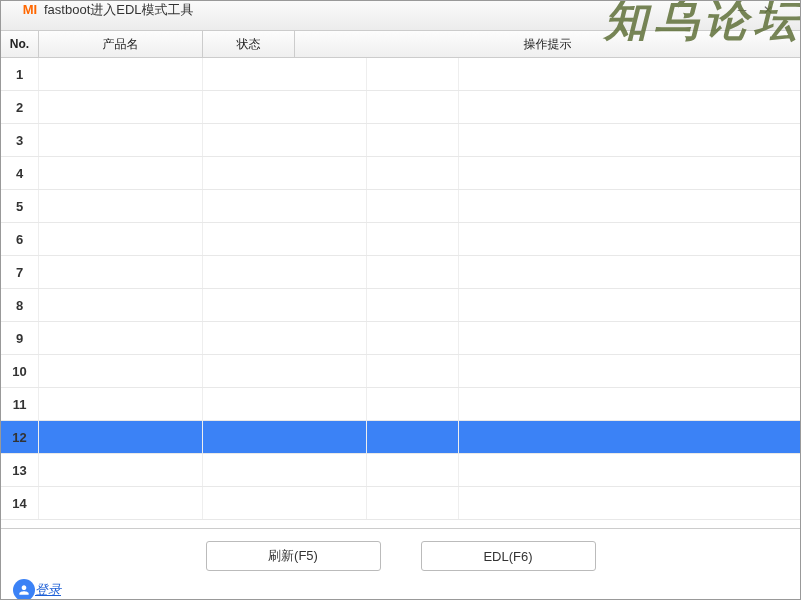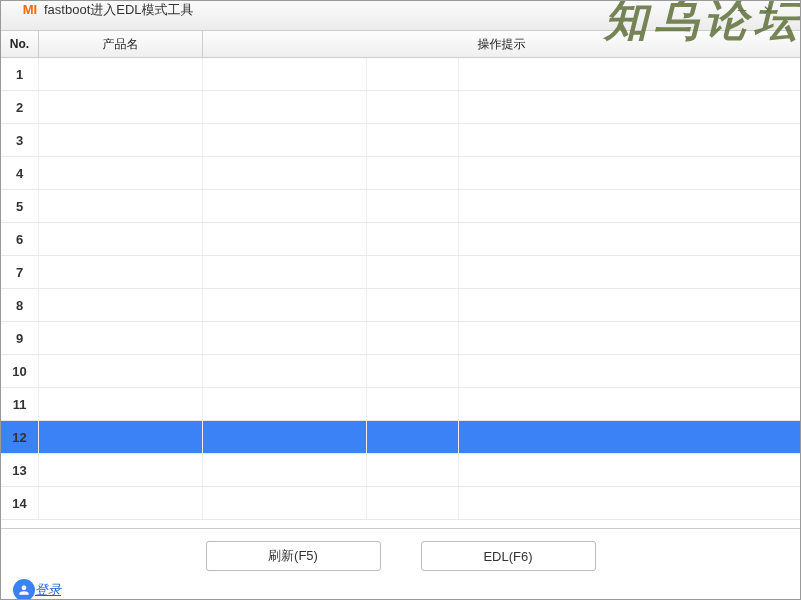--- a/index.html
+++ b/index.html
@@ -51,20 +51,21 @@
   <span class="title">fastboot进入EDL模式工具</span>
   <div class="winbtns">
     <div class="winbtn">─</div>
     <div class="winbtn">✕</div>
   </div>
 </div>
 
 <div class="thead">
   <div class="th col-no">No.</div>
   <div class="th col-product">产品名</div>
+  <div class="th col-status">状态</div>
   <div class="th col-tip">操作提示</div>
 </div>
 
 <div class="tbody" id="tbody">
     <div class="tr">
       <div class="td col-no">1</div>
       <div class="td col-serial"></div>
       <div class="td col-product"></div>
       <div class="td col-status"></div>
       <div class="td col-tip"></div>

